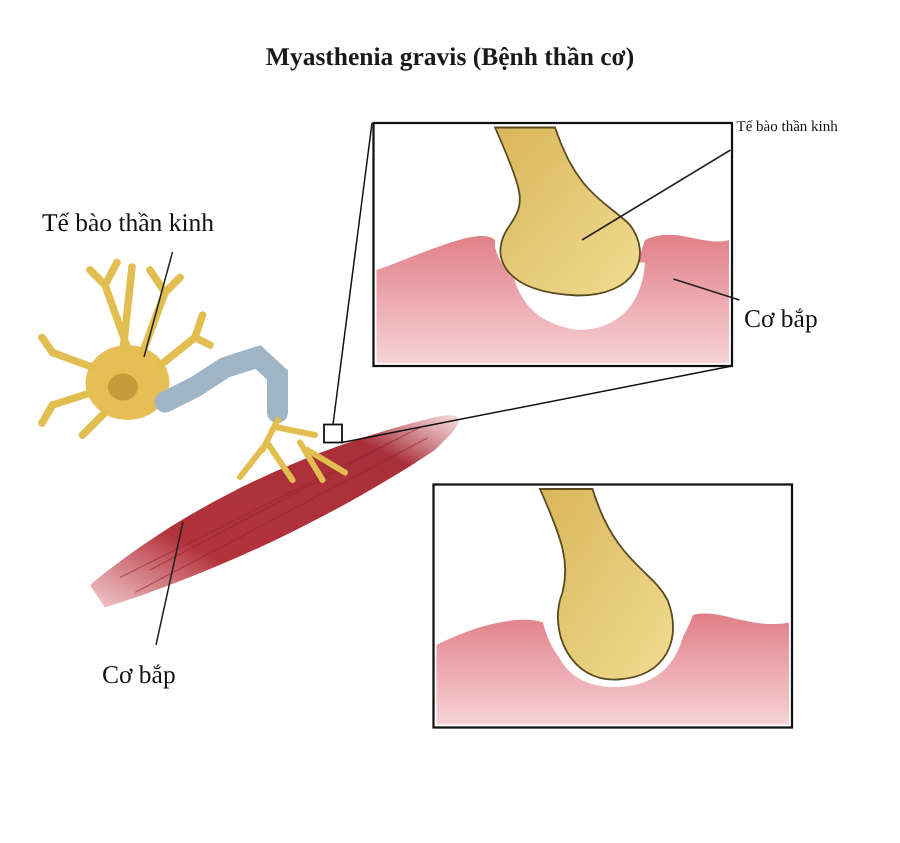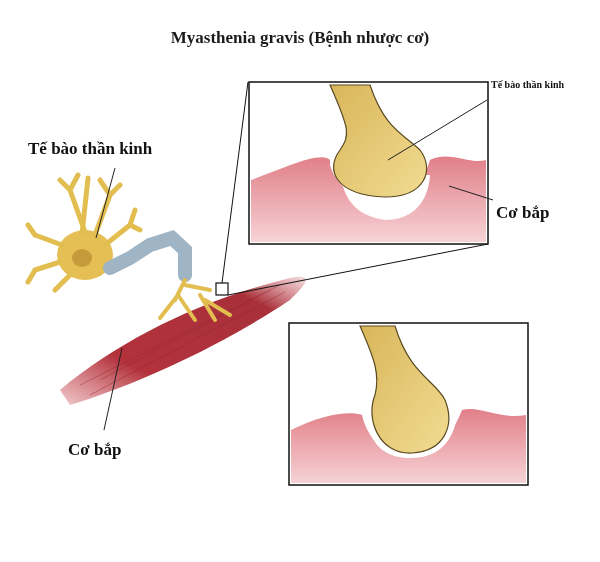--- a/index.html
+++ b/index.html
@@ -1,28 +1,28 @@
 <!DOCTYPE html>
 <html><head>
 <meta charset="utf-8">
 <style>
   html, body { margin:0; padding:0; background:#ffffff; }
   body { width:600px; height:562px; position:relative; overflow:hidden; font-family:"Liberation Serif", serif; }
   .title { position:absolute; left:0; top:28px; width:600px; text-align:center; font-size:17px; font-weight:bold; color:#1a1a1a; }
-  .label { position:absolute; font-weight:bold; color:#111; }
+  .label { position:absolute; font-weight:normal; color:#111; }
   .lbl-neuron-main { left:28px; top:139px; font-size:17px; }
   .lbl-muscle-main { left:68px; top:440px; font-size:17px; }
   .lbl-muscle-inset { left:496px; top:203px; font-size:17px; }
   .lbl-neuron-inset { left:491px; top:79px; font-size:10px; }
   svg { position:absolute; left:0; top:0; }
 </style>
 </head>
 <body>
 
-<div class="title">Myasthenia gravis (Bệnh nhược cơ)</div>
+<div class="title">Myasthenia gravis (Bệnh thần cơ)</div>
 
 <svg width="600" height="562" viewBox="0 0 600 562">
   <defs>
     <linearGradient id="muscleGrad" x1="0" y1="1" x2="1" y2="0">
       <stop offset="0" stop-color="#c94a52" stop-opacity="0.3"></stop>
       <stop offset="0.3" stop-color="#b3323c"></stop>
       <stop offset="0.8" stop-color="#a8303a"></stop>
       <stop offset="1" stop-color="#c85a62" stop-opacity="0.2"></stop>
     </linearGradient>
     <linearGradient id="pinkGrad" x1="0" y1="0" x2="0" y2="1">

